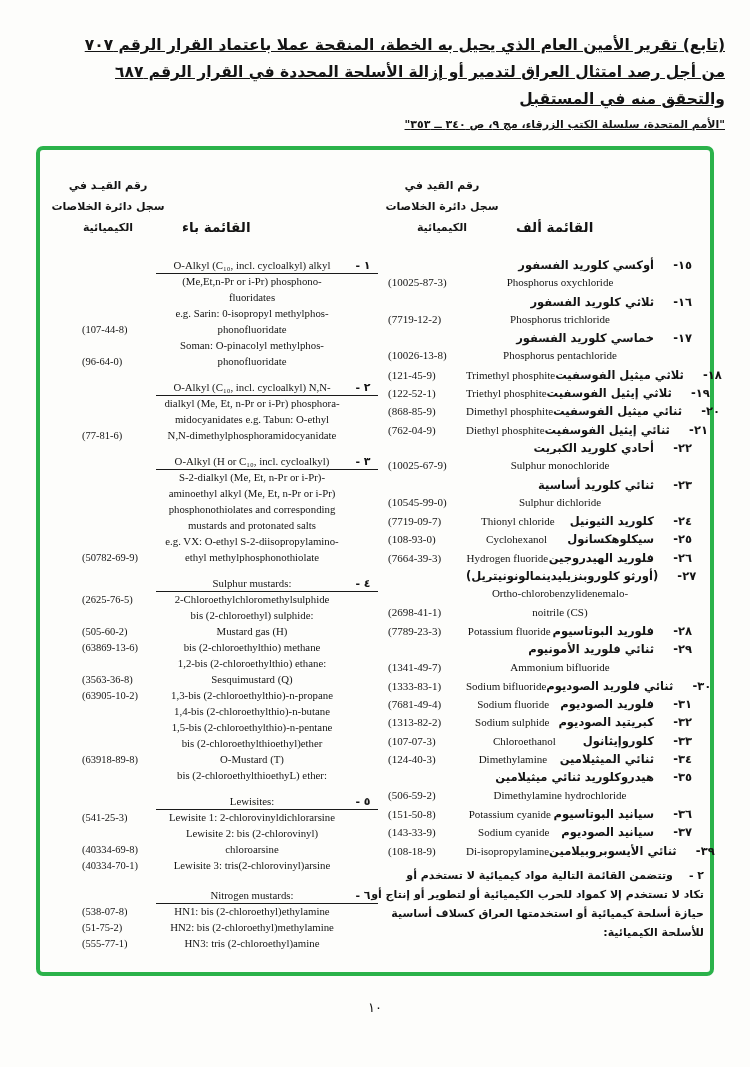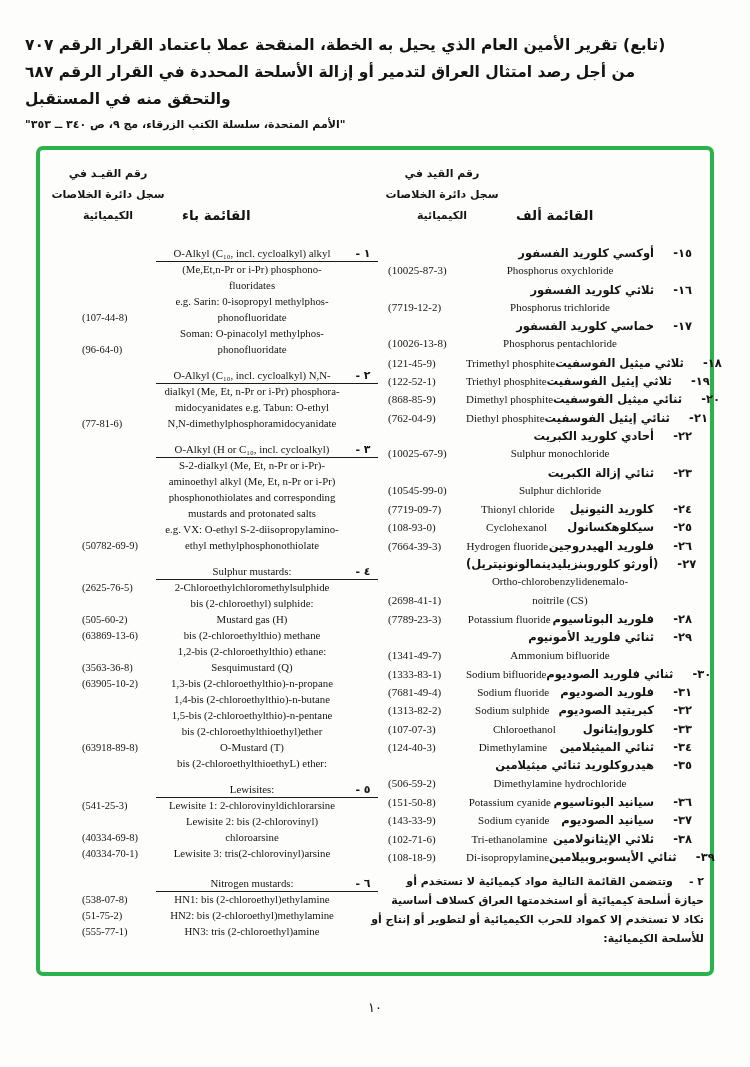--- a/index.html
+++ b/index.html
@@ -1,29 +1,29 @@
 <!DOCTYPE html>
 <html><head>
 <meta charset="utf-8">
 <style>
   html,body{margin:0;padding:0;background:#fdfdfb;}
   .page{position:relative;width:750px;height:1067px;background:#fdfdfb;color:#141414;overflow:hidden;
         font-family:"Liberation Serif", serif;}
 
   
-  .doc-header{position:absolute;top:32px;left:25px;right:25px;text-align:left;direction:rtl;
-              font-family:"DejaVu Sans", sans-serif;font-weight:bold;}
+  .doc-header{position:absolute;top:32px;left:25px;right:25px;text-align:right;direction:rtl;
+              font-family:"DejaVu Sans", sans-serif;font-weight:bold;text-decoration:underline;}
   .h-line{font-size:15.5px;line-height:27px;}
   .h-source{font-size:11px;margin-top:5px;}
 
   
   .frame{position:absolute;left:36px;top:146px;width:670px;height:822px;
          border:4px solid #2bb24a;border-radius:7px;}
 
-  .col{position:absolute;top:12px;}
+  .col{position:absolute;top:24px;}
   .col-a{left:342px;width:322px;}
   .col-b{left:8px;width:330px;}
 
   
   .col-header{display:flex;align-items:flex-end;height:64px;margin-bottom:20px;}
   .reg-stack{flex:none;width:120px;text-align:center;direction:rtl;
              font-family:"DejaVu Sans", sans-serif;font-weight:bold;font-size:11px;line-height:21px;}
   .list-title{direction:rtl;font-family:"DejaVu Sans", sans-serif;font-weight:bold;
               font-size:13.5px;line-height:21px;margin-left:14px;white-space:nowrap;}
 
@@ -392,21 +392,21 @@
               <span class="cas-a">(10025-67-9)</span>
               <span class="en-a">Sulphur monochloride</span>
               <span class="ar-a"></span>
               <span class="num-a"></span>
             </div>
           </div>
           <div class="item-a">
             <div class="row-a">
               <span class="cas-a"></span>
               <span class="en-a"></span>
-              <span class="ar-a">ثنائي إزالة الكبريت</span>
+              <span class="ar-a">ثنائي كلوريد أساسية</span>
               <span class="num-a">٢٣-</span>
             </div>
             <div class="row-a">
               <span class="cas-a">(10545-99-0)</span>
               <span class="en-a">Sulphur dichloride</span>
               <span class="ar-a"></span>
               <span class="num-a"></span>
             </div>
           </div>
           <div class="item-a">
@@ -540,39 +540,31 @@
           <div class="item-a">
             <div class="row-a">
               <span class="cas-a">(143-33-9)</span>
               <span class="en-a">Sodium cyanide</span>
               <span class="ar-a">سيانيد الصوديوم</span>
               <span class="num-a">٣٧-</span>
             </div>
           </div>
           <div class="item-a">
             <div class="row-a">
-              <span class="cas-a">(102-71-6)</span>
-              <span class="en-a">Tri-ethanolamine</span>
-              <span class="ar-a">ثلاثي الإيثانولامين</span>
-              <span class="num-a">٣٨-</span>
-            </div>
-          </div>
-          <div class="item-a">
-            <div class="row-a">
               <span class="cas-a">(108-18-9)</span>
               <span class="en-a">Di-isopropylamine</span>
               <span class="ar-a">ثنائي الأيسوبروبيلامين</span>
               <span class="num-a">٣٩-</span>
             </div>
           </div>
         </div>
       <div class="paragraph">
           <div class="p-line"><span class="p-num">٢ -</span><span class="p-text">وتتضمن القائمة التالية مواد كيميائية لا تستخدم أو</span></div>
+          <div class="p-line"><span class="p-text">تكاد لا تستخدم إلا كمواد للحرب الكيميائية أو لتطوير أو إنتاج أو</span></div>
           <div class="p-line"><span class="p-text">حيازة أسلحة كيميائية أو استخدمتها العراق كسلاف أساسية</span></div>
-          <div class="p-line"><span class="p-text">تكاد لا تستخدم إلا كمواد للحرب الكيميائية أو لتطوير أو إنتاج أو</span></div>
           <div class="p-line"><span class="p-text">للأسلحة الكيميائية:</span></div>
         </div>
     </div>
 
   </div>
 
   <div class="page-num">١٠</div>
 </div>
 
 </body></html>

